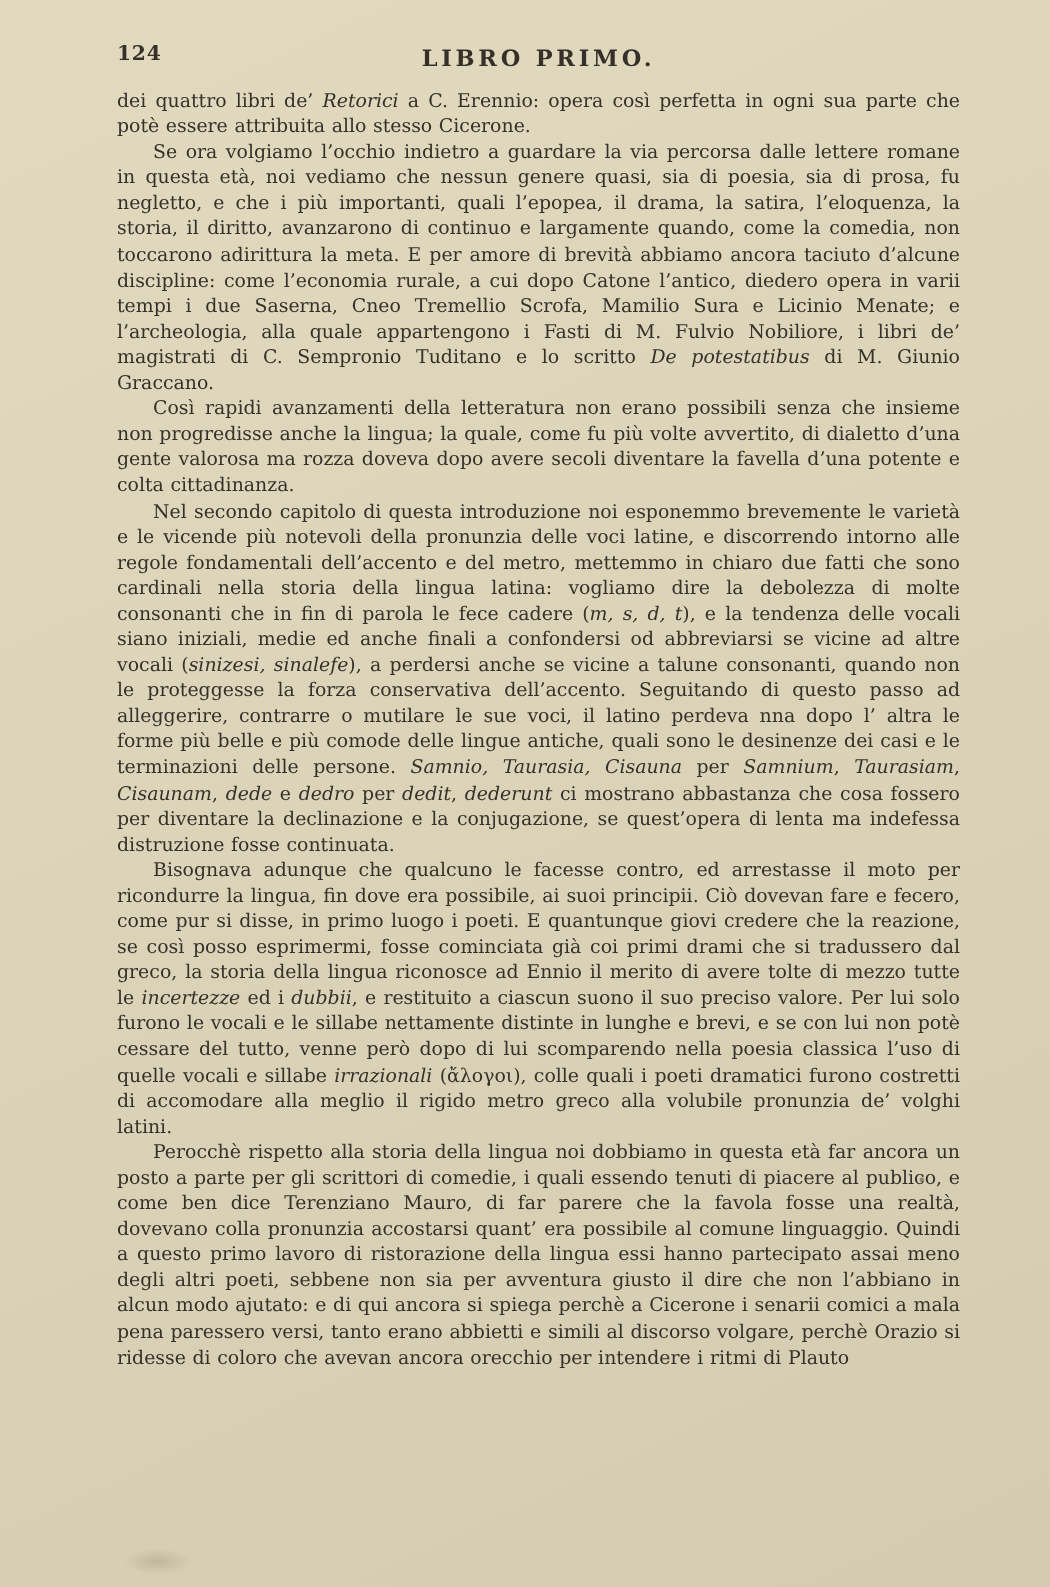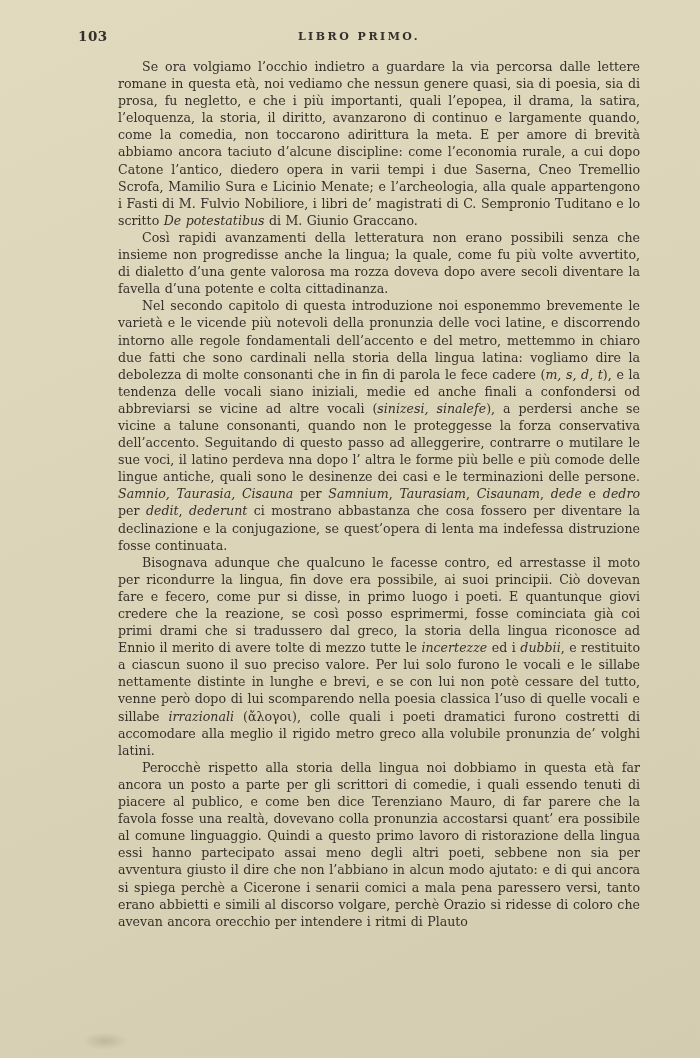--- a/index.html
+++ b/index.html
@@ -24,34 +24,34 @@
   .pagenum {
     position: absolute;
     left: 0; top: 0;
     font-size: 13.5px;
     font-weight: 700;
     letter-spacing: 0.5px;
   }
   .running-title {
     display: block;
     text-align: center;
-    font-size: 11px;
+    font-size: 15px;
     font-weight: 700;
     letter-spacing: 2.5px;
     padding-top: 2px;
   }
   .body-text { text-rendering: optimizeLegibility; }
   .body-text p {
     margin: 0;
     font-size: 12.6px;
     line-height: 17.1px;
     text-align: justify;
     word-spacing: 0.4px;
   }
-  .body-text p.indent { text-indent: 24px; margin-left: 40px; }
+  .body-text p.indent { text-indent: 24px; }
   .stain {
     position: absolute;
     left: 82px; bottom: 8px;
     width: 46px; height: 18px;
     border-radius: 50%;
     background: radial-gradient(ellipse at center, rgba(110,100,75,0.22) 0%, rgba(110,100,75,0.0) 70%);
     pointer-events: none;
   }
   .speck {
     position: absolute;
@@ -59,24 +59,25 @@
     width: 3px; height: 3px;
     border-radius: 50%;
     background: rgba(80,72,58,0.55);
   }
 </style>
 </head>
 <body>
 
 <div class="page">
   <div class="header-row">
-    <span class="pagenum">103</span>
+    <span class="pagenum">124</span>
     <span class="running-title">LIBRO PRIMO.</span>
   </div>
   <div class="body-text">
+      <p class=""><span>dei quattro libri de’ </span><i>Retorici</i><span> a C. Erennio: opera così perfetta in ogni sua parte che potè essere attribuita allo stesso Cicerone.</span></p>
       <p class="indent"><span>Se ora volgiamo l’occhio indietro a guardare la via percorsa dalle lettere romane in questa età, noi vediamo che nessun genere quasi, sia di poesia, sia di prosa, fu negletto, e che i più importanti, quali l’epopea, il drama, la satira, l’eloquenza, la storia, il diritto, avanzarono di continuo e largamente quando, come la comedia, non toccarono adirittura la meta. E per amore di brevità abbiamo ancora taciuto d’alcune discipline: come l’economia rurale, a cui dopo Catone l’antico, diedero opera in varii tempi i due Saserna, Cneo Tremellio Scrofa, Mamilio Sura e Licinio Menate; e l’archeologia, alla quale appartengono i Fasti di M. Fulvio Nobiliore, i libri de’ magistrati di C. Sempronio Tuditano e lo scritto </span><i>De potestatibus</i><span> di M. Giunio Graccano.</span></p>
       <p class="indent"><span>Così rapidi avanzamenti della letteratura non erano possibili senza che insieme non progredisse anche la lingua; la quale, come fu più volte avvertito, di dialetto d’una gente valorosa ma rozza doveva dopo avere secoli diventare la favella d’una potente e colta cittadinanza.</span></p>
       <p class="indent"><span>Nel secondo capitolo di questa introduzione noi esponemmo brevemente le varietà e le vicende più notevoli della pronunzia delle voci latine, e discorrendo intorno alle regole fondamentali dell’accento e del metro, mettemmo in chiaro due fatti che sono cardinali nella storia della lingua latina: vogliamo dire la debolezza di molte consonanti che in fin di parola le fece cadere (</span><i>m, s, d, t</i><span>), e la tendenza delle vocali siano iniziali, medie ed anche finali a confondersi od abbreviarsi se vicine ad altre vocali (</span><i>sinizesi, sinalefe</i><span>), a perdersi anche se vicine a talune consonanti, quando non le proteggesse la forza conservativa dell’accento. Seguitando di questo passo ad alleggerire, contrarre o mutilare le sue voci, il latino perdeva nna dopo l’ altra le forme più belle e più comode delle lingue antiche, quali sono le desinenze dei casi e le terminazioni delle persone. </span><i>Samnio, Taurasia, Cisauna</i><span> per </span><i>Samnium</i><span>, </span><i>Taurasiam</i><span>, </span><i>Cisaunam</i><span>, </span><i>dede</i><span> e </span><i>dedro</i><span> per </span><i>dedit</i><span>, </span><i>dederunt</i><span> ci mostrano abbastanza che cosa fossero per diventare la declinazione e la conjugazione, se quest’opera di lenta ma indefessa distruzione fosse continuata.</span></p>
       <p class="indent"><span>Bisognava adunque che qualcuno le facesse contro, ed arrestasse il moto per ricondurre la lingua, fin dove era possibile, ai suoi principii. Ciò dovevan fare e fecero, come pur si disse, in primo luogo i poeti. E quantunque giovi credere che la reazione, se così posso esprimermi, fosse cominciata già coi primi drami che si tradussero dal greco, la storia della lingua riconosce ad Ennio il merito di avere tolte di mezzo tutte le </span><i>incertezze</i><span> ed i </span><i>dubbii</i><span>, e restituito a ciascun suono il suo preciso valore. Per lui solo furono le vocali e le sillabe nettamente distinte in lunghe e brevi, e se con lui non potè cessare del tutto, venne però dopo di lui scomparendo nella poesia classica l’uso di quelle vocali e sillabe </span><i>irrazionali</i><span> (ἄλογοι), colle quali i poeti dramatici furono costretti di accomodare alla meglio il rigido metro greco alla volubile pronunzia de’ volghi latini.</span></p>
       <p class="indent"><span>Perocchè rispetto alla storia della lingua noi dobbiamo in questa età far ancora un posto a parte per gli scrittori di comedie, i quali essendo tenuti di piacere al publico, e come ben dice Terenziano Mauro, di far parere che la favola fosse una realtà, dovevano colla pronunzia accostarsi quant’ era possibile al comune linguaggio. Quindi a questo primo lavoro di ristorazione della lingua essi hanno partecipato assai meno degli altri poeti, sebbene non sia per avventura giusto il dire che non l’abbiano in alcun modo ajutato: e di qui ancora si spiega perchè a Cicerone i senarii comici a mala pena paressero versi, tanto erano abbietti e simili al discorso volgare, perchè Orazio si ridesse di coloro che avevan ancora orecchio per intendere i ritmi di Plauto</span></p>
     </div>
   <div class="stain"></div>
   <div class="speck"></div>
 </div>
 

